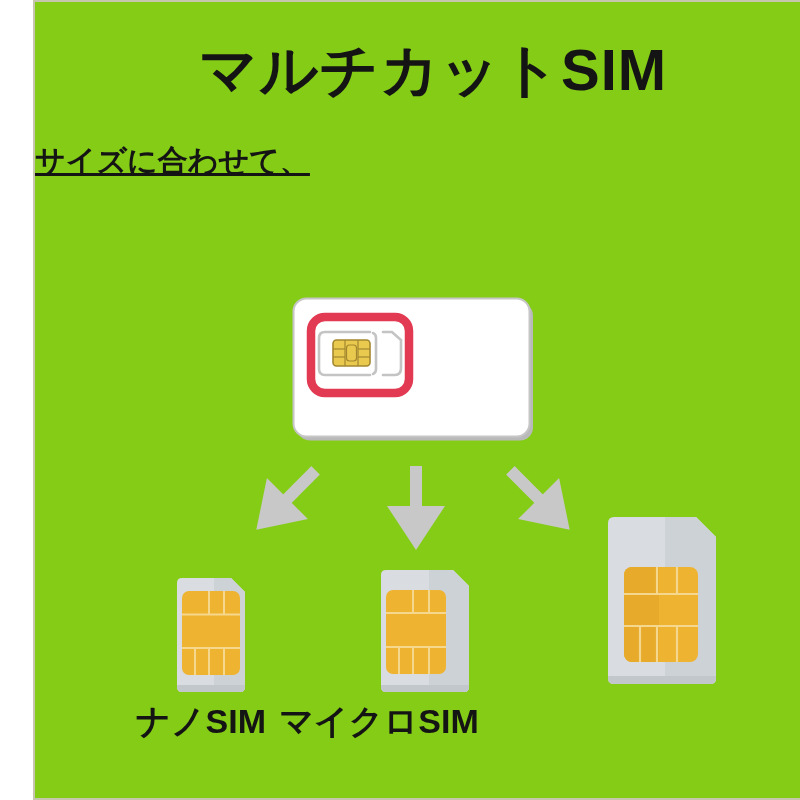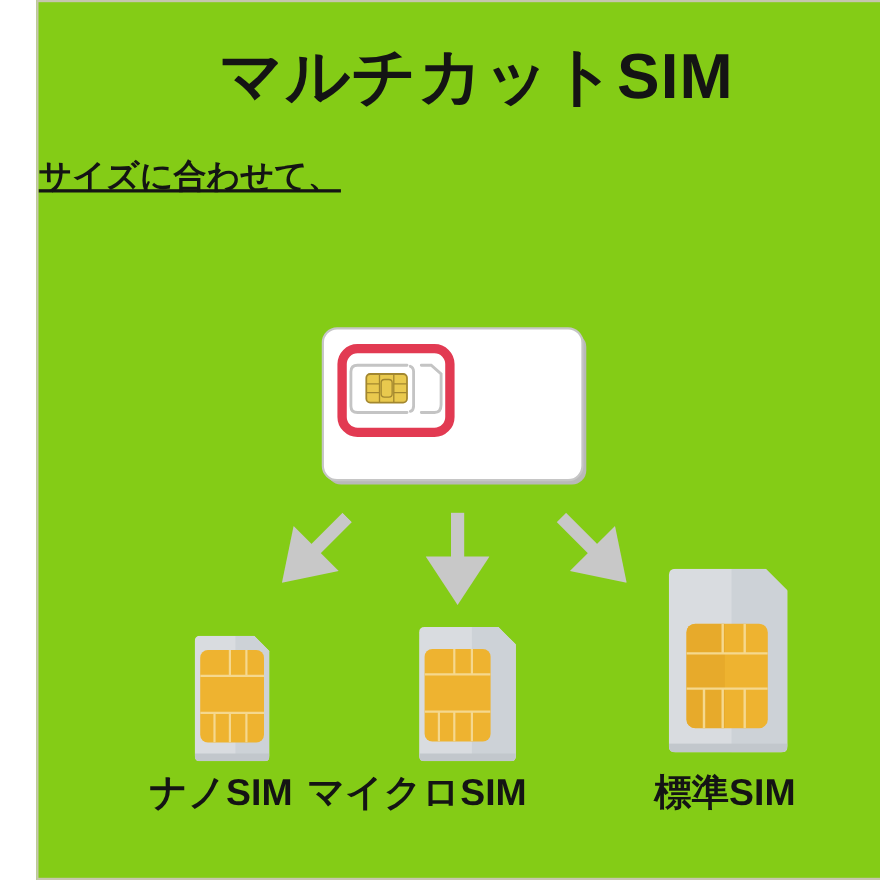--- a/index.html
+++ b/index.html
@@ -208,15 +208,14 @@
           <line x1="32" y1="109" x2="32" y2="145"></line>
           <line x1="49" y1="109" x2="49" y2="145"></line>
           <line x1="69" y1="109" x2="69" y2="145"></line>
         </g>
       </g>
     </svg>
   </div>
 
   <div class="sim-label label-micro">マイクロSIM</div>
   <div class="sim-label label-nano">ナノSIM</div>
-  <div class="sim-label label-std">標準SIM</div>
 
 </div>
 
 </body></html>

